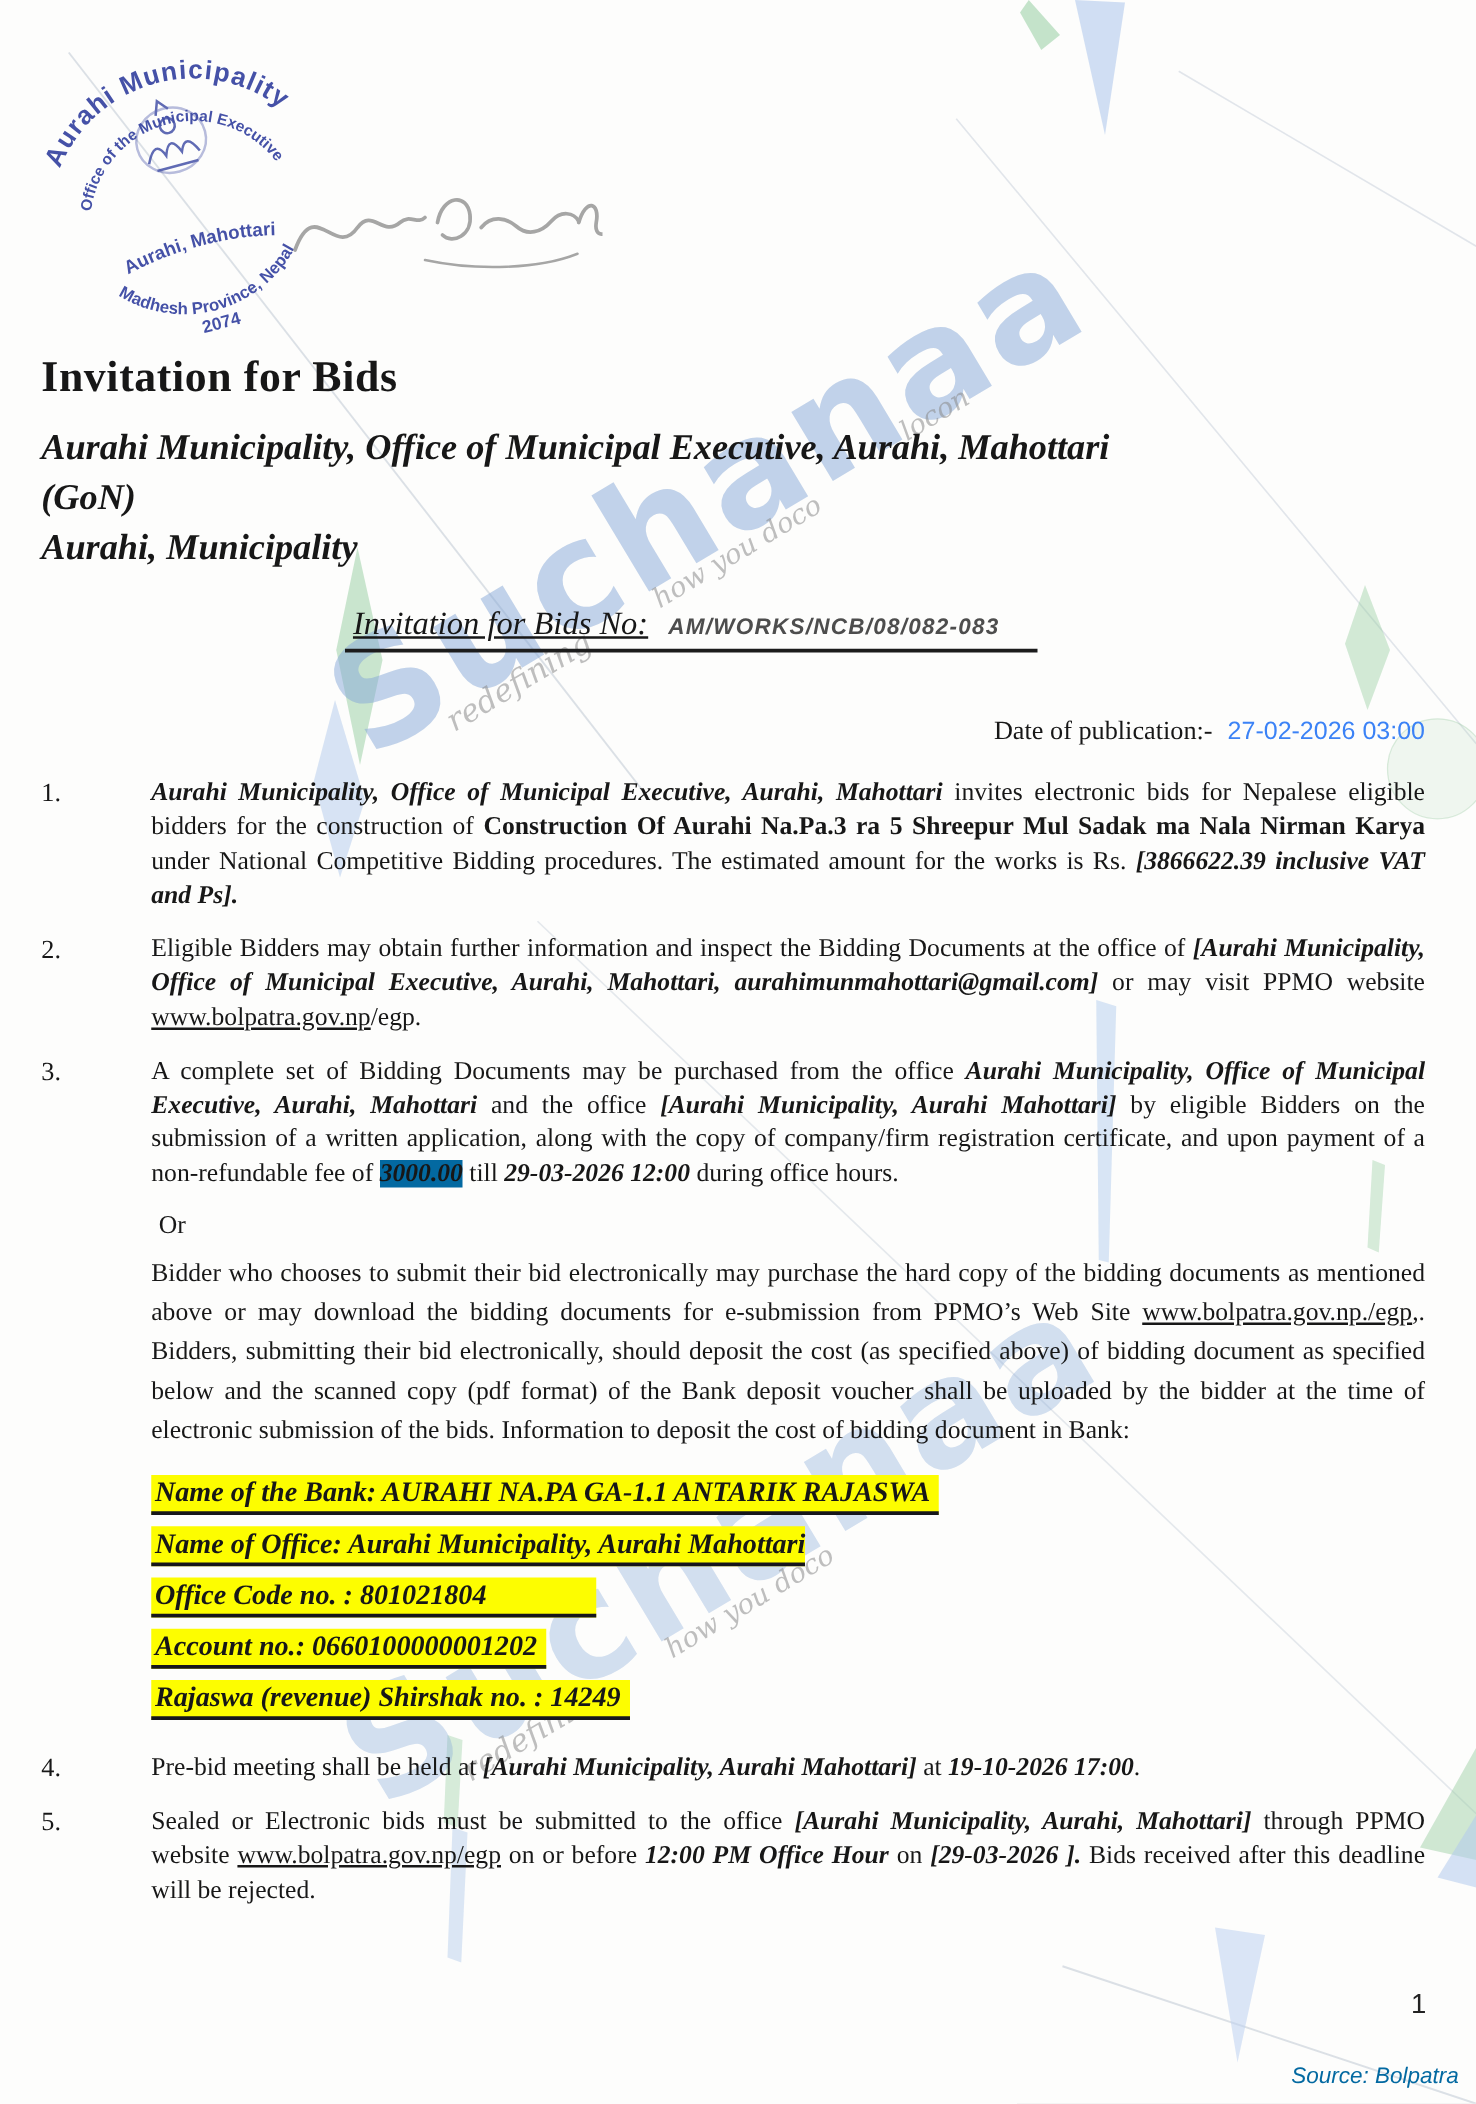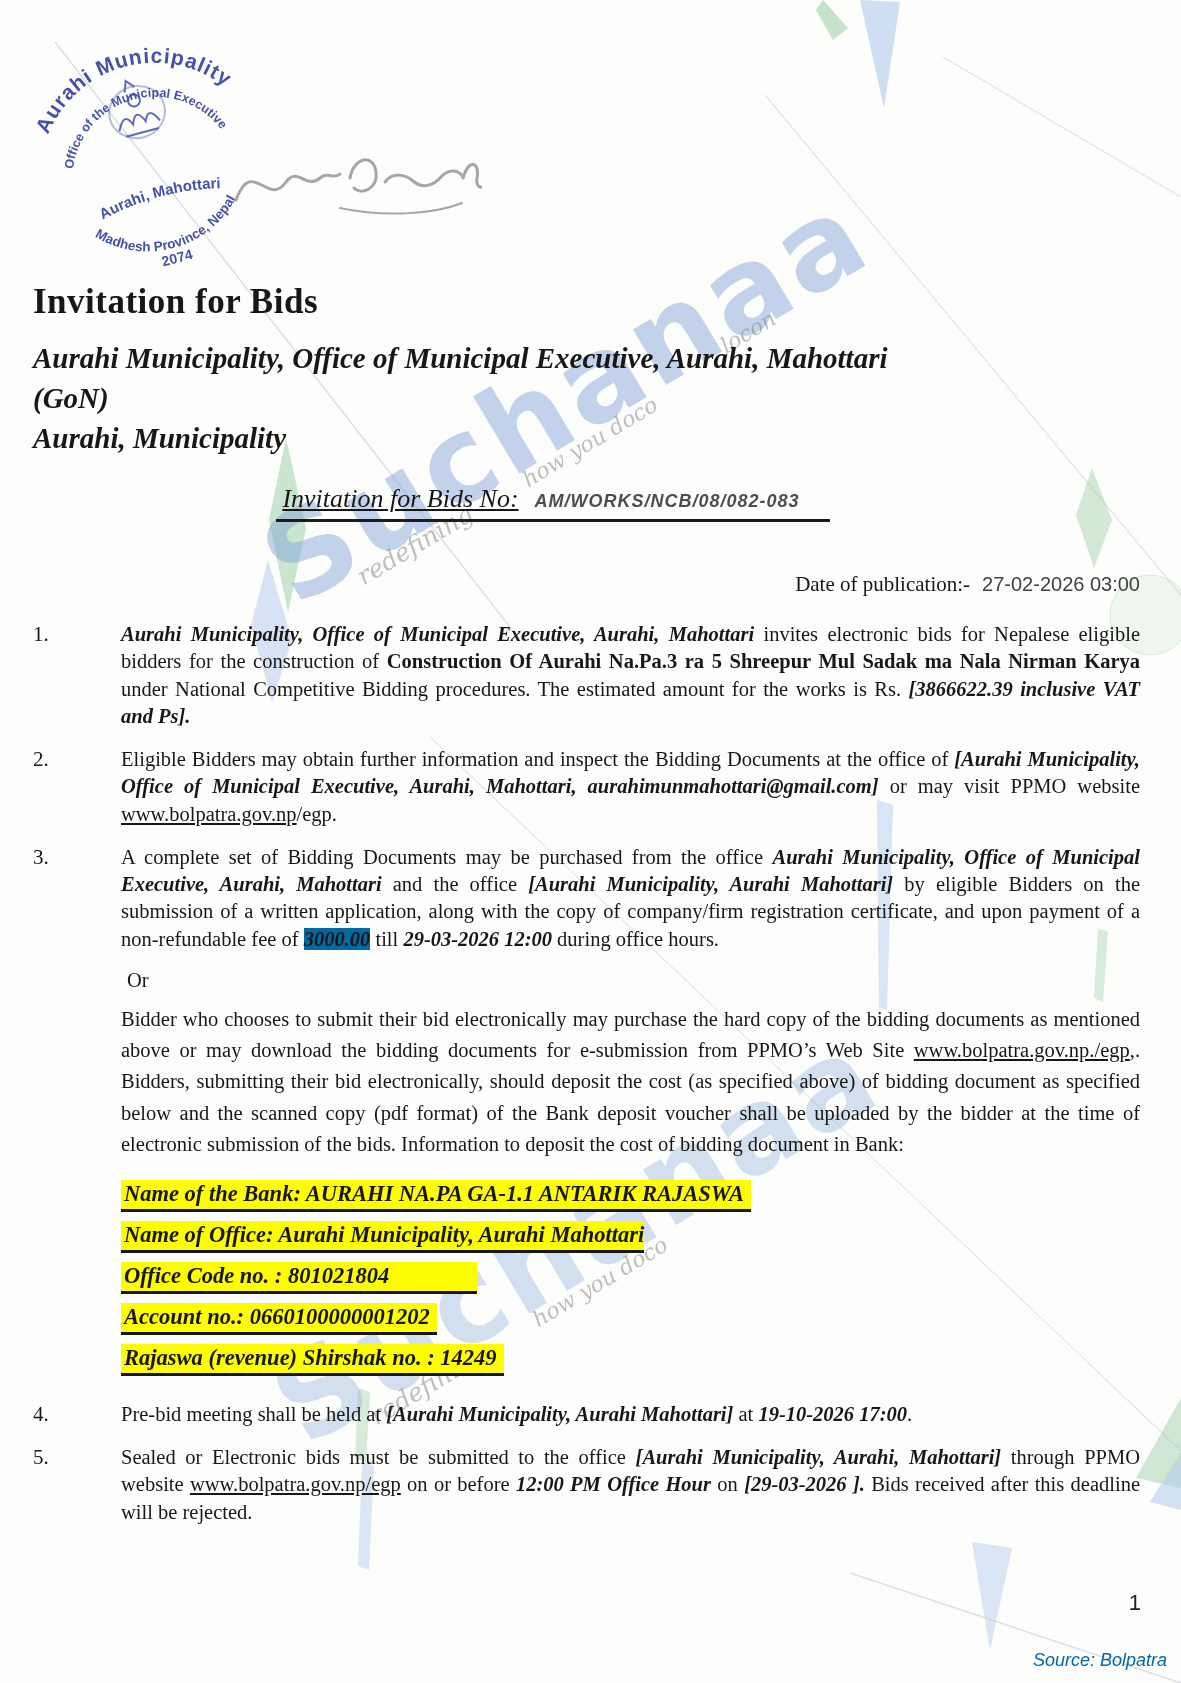--- a/index.html
+++ b/index.html
@@ -20,21 +20,21 @@
   .main{position:absolute;left:33px;top:282px;width:1107px;z-index:2;}
   .headings{width:1040px;}
   .doc-title{margin:0 0 16px 0;font-size:35px;font-weight:bold;letter-spacing:.5px;}
   .org-line{margin:0;font-size:29px;font-weight:bold;font-style:italic;line-height:1.38;}
   .bidline-wrap{width:1040px;text-align:center;margin-top:26px;}
   .bidline{display:inline-block;border-bottom:3px solid #1c1c1c;padding:0 30px 5px 6px;}
   .bid-label{font-size:26px;font-weight:normal;font-style:italic;text-decoration:underline;}
   .bid-value{font-family:"Liberation Sans",sans-serif;font-size:18px;font-weight:bold;font-style:italic;
              color:#4d4d4d;letter-spacing:1px;margin-left:16px;}
   .dateline{text-align:right;margin-top:50px;font-size:21px;}
-  .date-value{font-family:"Liberation Sans",sans-serif;font-size:20px;color:#404040;margin-left:12px;}
+  .date-value{font-family:"Liberation Sans",sans-serif;font-size:20px;color:#3b82f6;margin-left:12px;}
   
   .list{margin-top:24px;}
   .item{display:flex;margin-bottom:16px;}
   .num{flex:none;width:88px;font-size:21px;padding-top:1px;}
   .ibody{flex:1;min-width:0;}
   .para{margin:0 0 14px 0;font-size:20.5px;line-height:1.33;text-align:justify;}
   .para:last-child{margin-bottom:0;}
   .para.wide{line-height:1.52;}
   .para.or-line{margin:0 0 10px 6px;text-align:left;}
   .bi{font-weight:bold;font-style:italic;}

